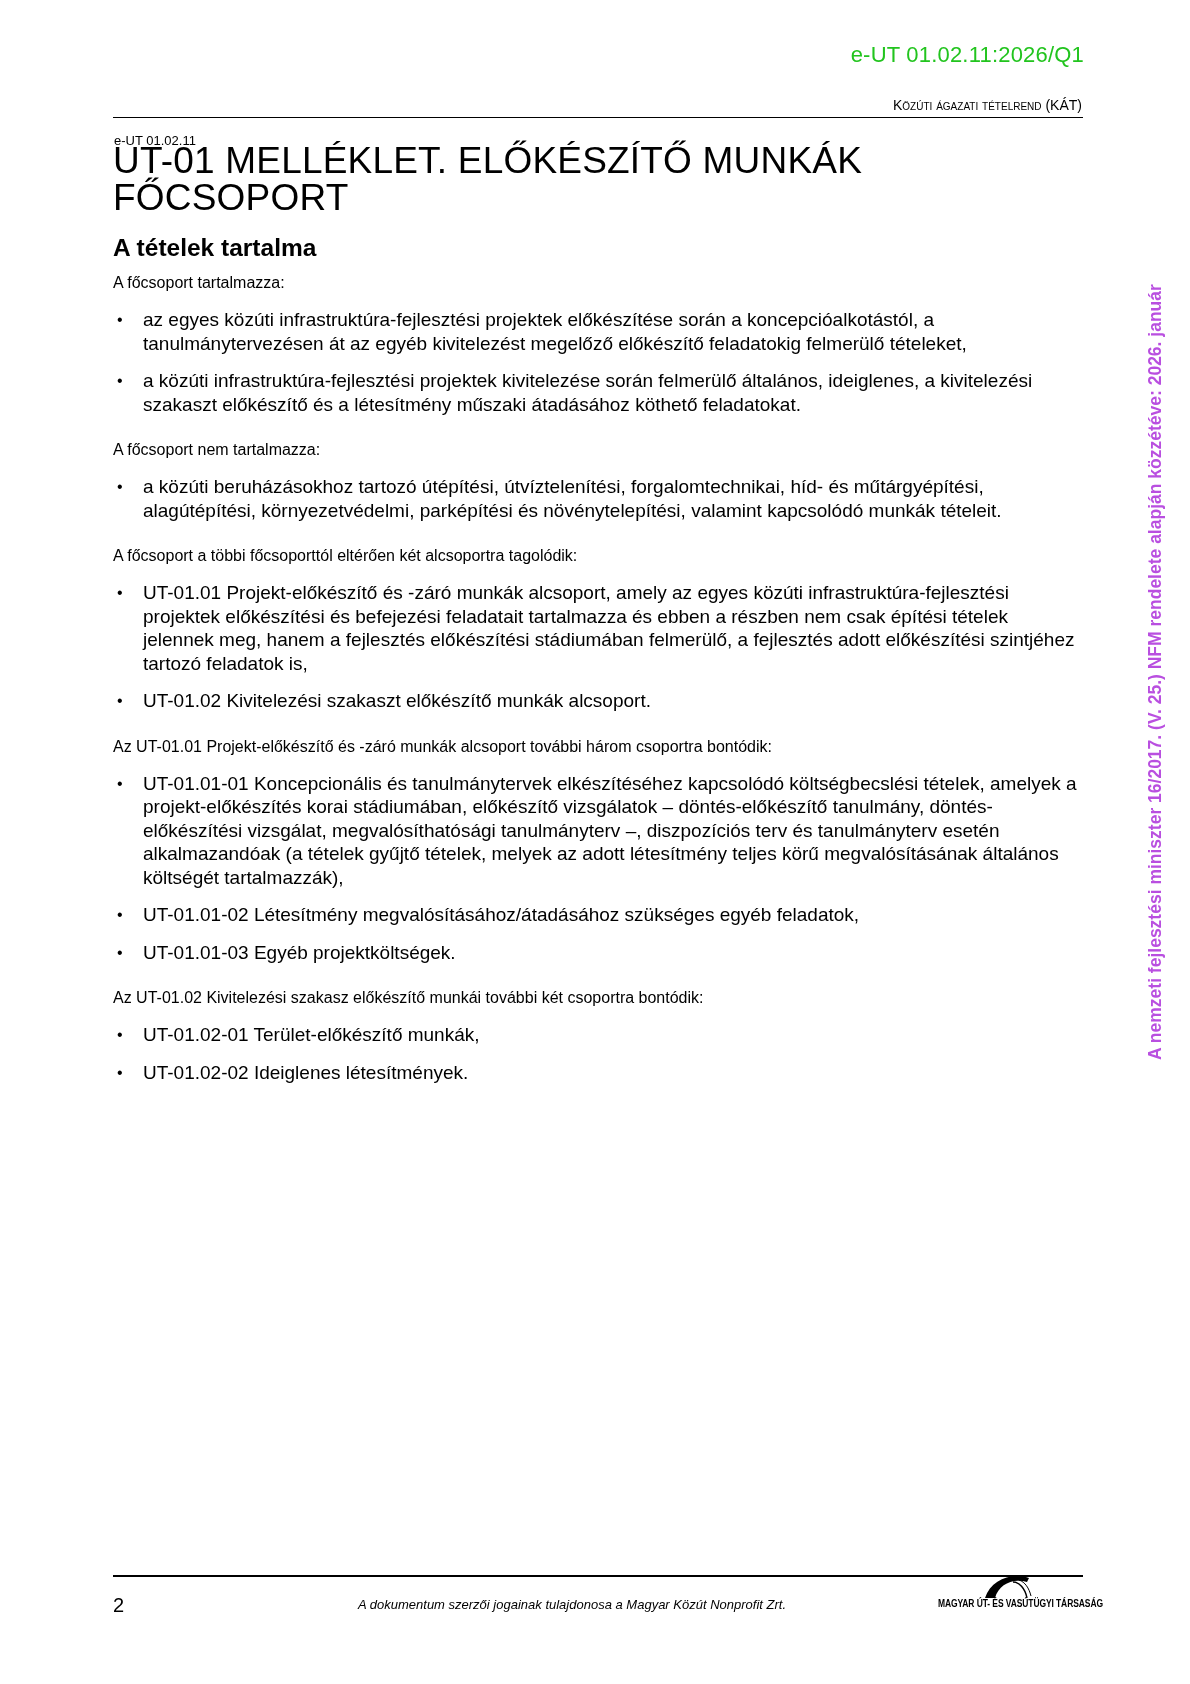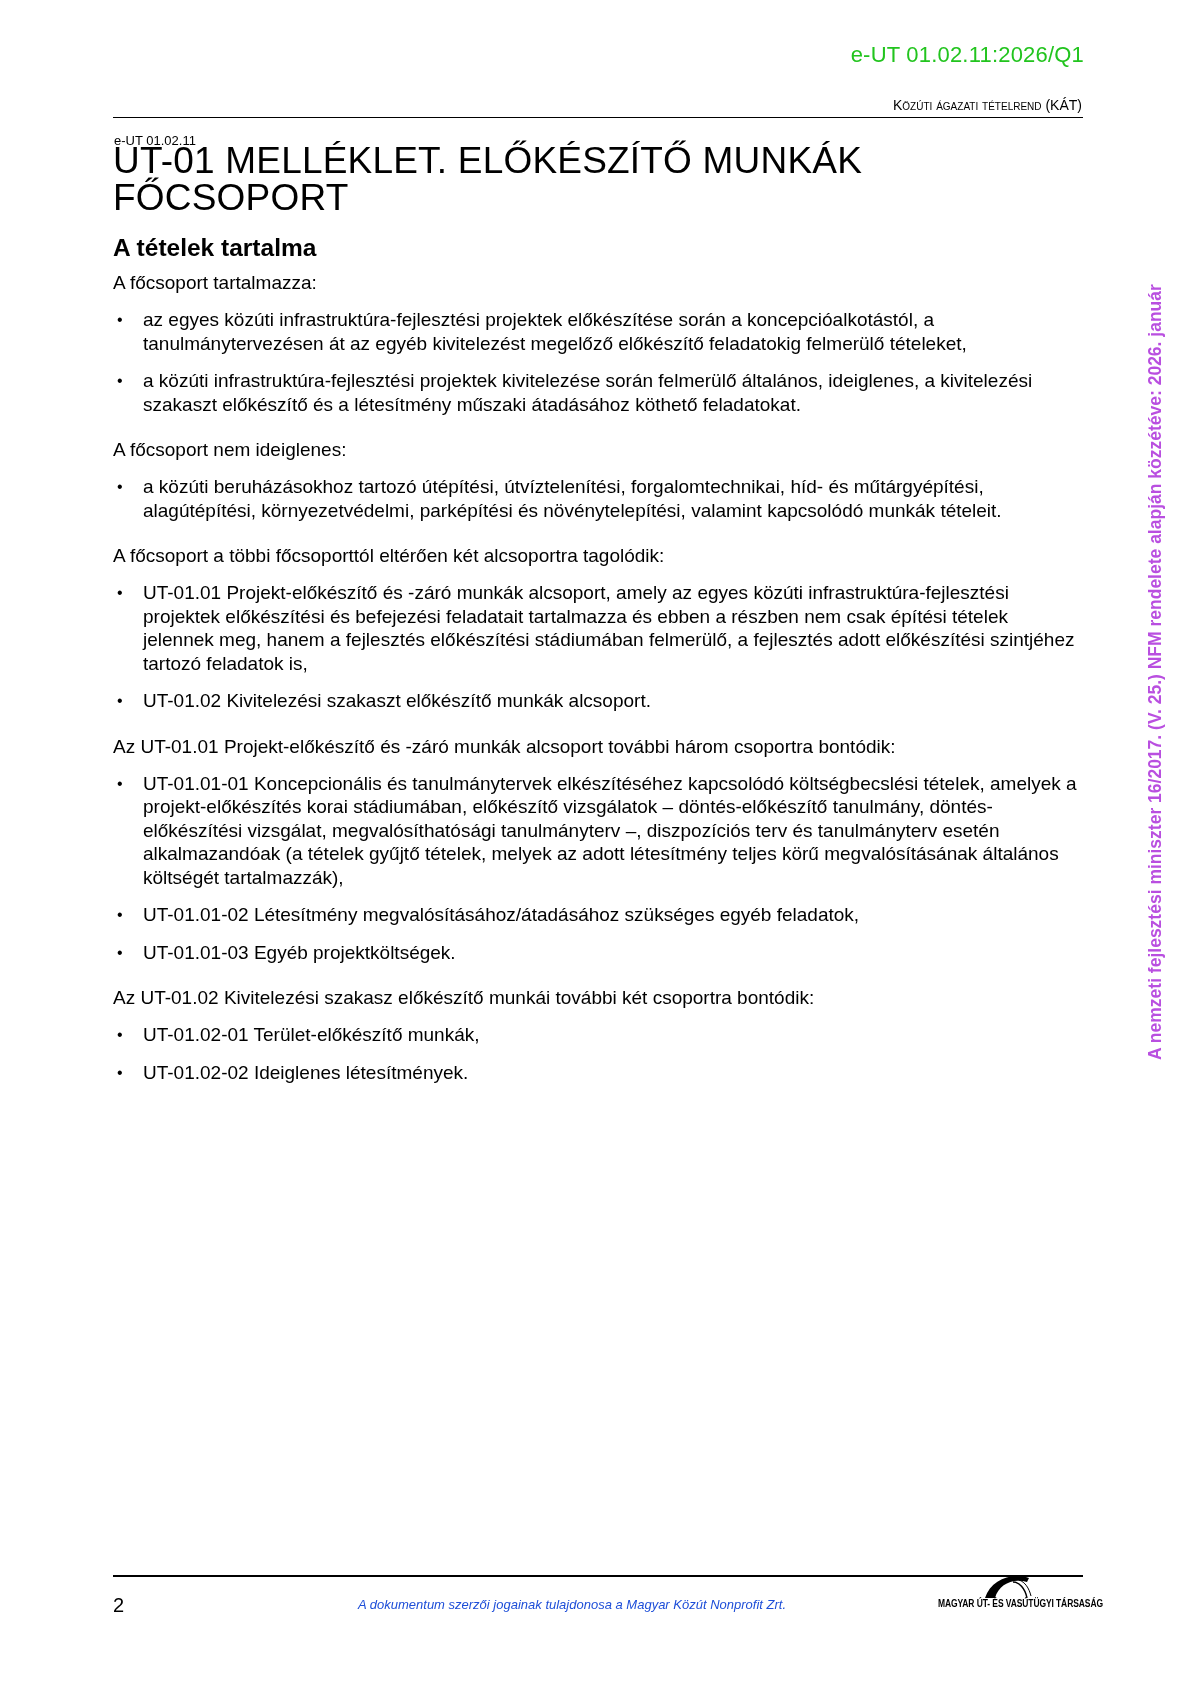--- a/index.html
+++ b/index.html
@@ -24,37 +24,37 @@
       transform-origin: 0 0; transform: rotate(-90deg);
       white-space: nowrap; font-size: 17.5px; font-weight: bold; color: #b94fe0;
     }
 
     .content { position: absolute; left: 113px; top: 142px; width: 970px; }
     h1 {
       font-size: 37px; font-weight: normal; line-height: 37px; letter-spacing: 0.2px;
       margin-bottom: 17px;
     }
     h2 { font-size: 24.5px; font-weight: bold; line-height: 30px; margin-bottom: 8px; }
-    p.para { font-size: 19px; line-height: 23px; margin-bottom: 14px; }
+    p.para { font-size: 16px; line-height: 23px; margin-bottom: 14px; }
     ul.blist { list-style: none; margin-bottom: 22px; }
     ul.blist li {
       position: relative; padding-left: 30px;
       font-size: 19px; line-height: 23.5px; margin-bottom: 14px;
     }
     ul.blist li:last-child { margin-bottom: 0; }
     ul.blist li .bullet {
       position: absolute; left: 4px; top: 0; font-size: 16px;
     }
 
     .footer-rule {
       position: absolute; top: 1575px; left: 113px; width: 970px; border-top: 2px solid #000;
     }
     .page-number { position: absolute; top: 1594px; left: 113px; font-size: 20px; }
     .footer-copyright {
-      position: absolute; top: 1597px; left: 358px; font-size: 13px; font-style: italic; color: #1d4ed8;
+      position: absolute; top: 1597px; left: 358px; font-size: 13px; font-style: italic; color: #000000;
     }
     .footer-logo { position: absolute; top: 1572px; left: 938px; width: 150px; height: 40px; }
     .footer-logo svg { position: absolute; left: 45px; top: 0; }
     .footer-logo .logo-text {
       position: absolute; left: 0; top: 26px; font-size: 8.5px; font-weight: bold; white-space: nowrap;
       letter-spacing: -0.1px; transform: scaleY(1.2);
     }
   </style>
 </head>
 <body>
@@ -74,21 +74,21 @@
     <span>FŐCSOPORT</span>
   </h1>
   <h2>A tételek tartalma</h2>
 
   <p class="para">A főcsoport tartalmazza:</p>
   <ul class="blist">
     <li><span class="bullet">•</span><span>az egyes közúti infrastruktúra-fejlesztési projektek előkészítése során a koncepcióalkotástól, a tanulmánytervezésen át az egyéb kivitelezést megelőző előkészítő feladatokig felmerülő tételeket,</span></li>
     <li><span class="bullet">•</span><span>a közúti infrastruktúra-fejlesztési projektek kivitelezése során felmerülő általános, ideiglenes, a kivitelezési szakaszt előkészítő és a létesítmény műszaki átadásához köthető feladatokat.</span></li>
   </ul>
 
-  <p class="para">A főcsoport nem ideiglenes:</p>
+  <p class="para">A főcsoport nem tartalmazza:</p>
   <ul class="blist">
     <li><span class="bullet">•</span><span>a közúti beruházásokhoz tartozó útépítési, útvíztelenítési, forgalomtechnikai, híd- és műtárgyépítési, alagútépítési, környezetvédelmi, parképítési és növénytelepítési, valamint kapcsolódó munkák tételeit.</span></li>
   </ul>
 
   <p class="para">A főcsoport a többi főcsoporttól eltérően két alcsoportra tagolódik:</p>
   <ul class="blist">
     <li><span class="bullet">•</span><span>UT-01.01 Projekt-előkészítő és -záró munkák alcsoport, amely az egyes közúti infrastruktúra-fejlesztési projektek előkészítési és befejezési feladatait tartalmazza és ebben a részben nem csak építési tételek jelennek meg, hanem a fejlesztés előkészítési stádiumában felmerülő, a fejlesztés adott előkészítési szintjéhez tartozó feladatok is,</span></li>
     <li><span class="bullet">•</span><span>UT-01.02 Kivitelezési szakaszt előkészítő munkák alcsoport.</span></li>
   </ul>
 

